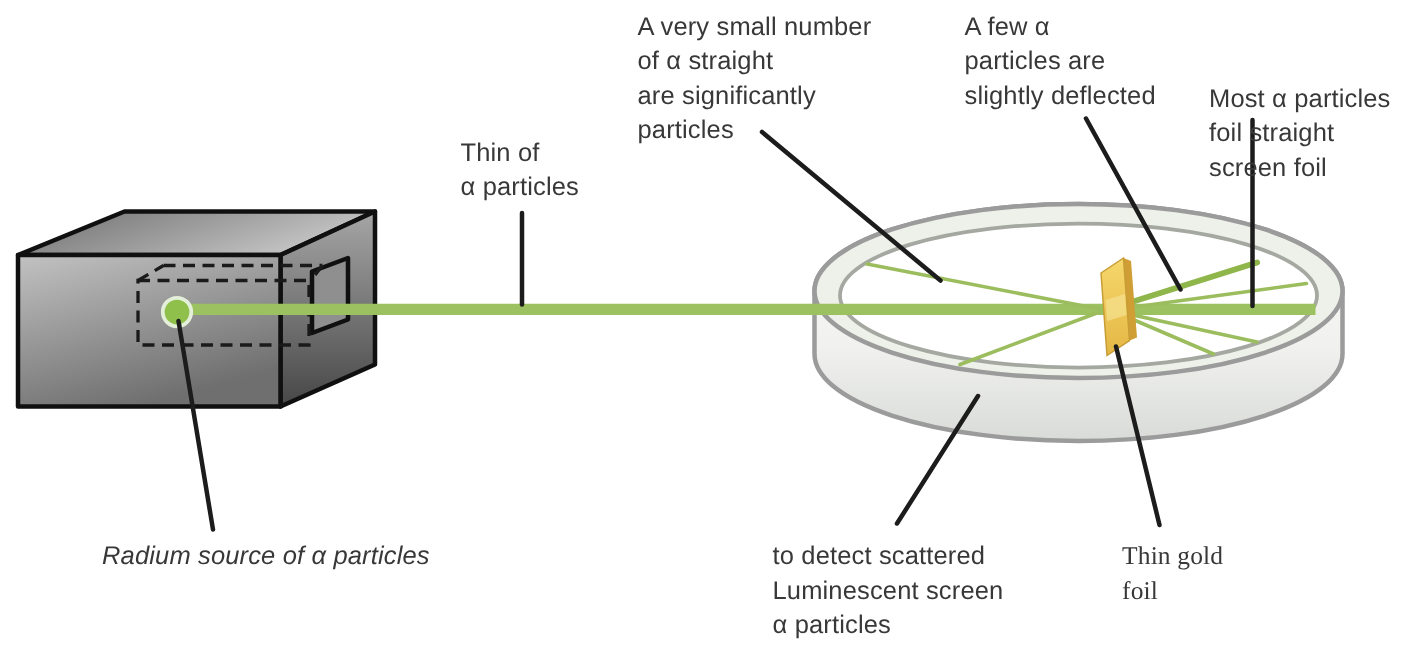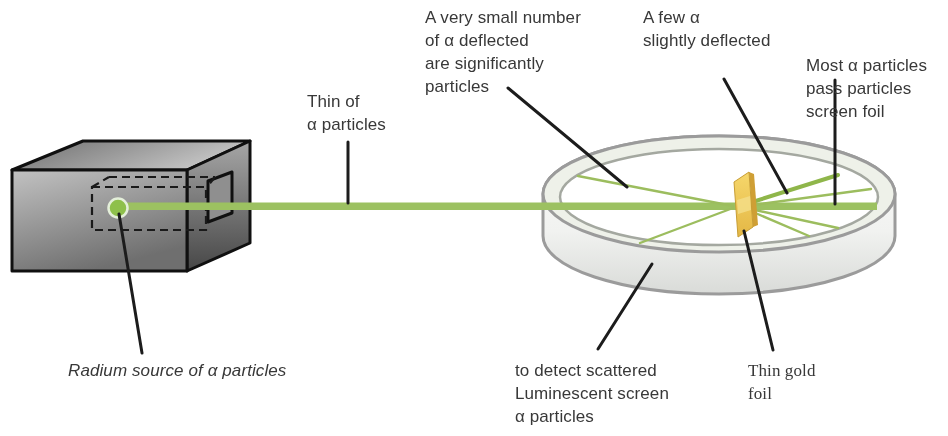--- a/index.html
+++ b/index.html
@@ -103,33 +103,34 @@
       <line x1="724" y1="79" x2="787" y2="193"></line>
       <line x1="835" y1="80" x2="835" y2="204"></line>
       <line x1="652" y1="264" x2="598" y2="349"></line>
       <line x1="744" y1="231" x2="773" y2="350"></line>
       <line x1="119" y1="214" x2="142" y2="353"></line>
     </g>
   </svg>
 
   <div class="label" style="left:425px;top:6px;">
     <span class="line">A very small number</span>
-    <span class="line">of α deflected</span>
+    <span class="line">of α straight</span>
     <span class="line">are significantly</span>
     <span class="line">particles</span>
   </div>
 
   <div class="label" style="left:643px;top:6px;">
     <span class="line">A few α</span>
+    <span class="line">particles are</span>
     <span class="line">slightly deflected</span>
   </div>
 
   <div class="label" style="left:806px;top:6px;margin-top:48px;">
     <span class="line">Most α particles</span>
-    <span class="line">pass particles</span>
+    <span class="line">foil straight</span>
     <span class="line">screen foil</span>
   </div>
 
   <div class="label" style="left:307px;top:90px;">
     <span class="line">Thin of</span>
     <span class="line">α particles</span>
   </div>
 
   <div class="label" style="left:68px;top:359px;font-style:italic;">
     <span class="line">Radium source of α particles</span>

